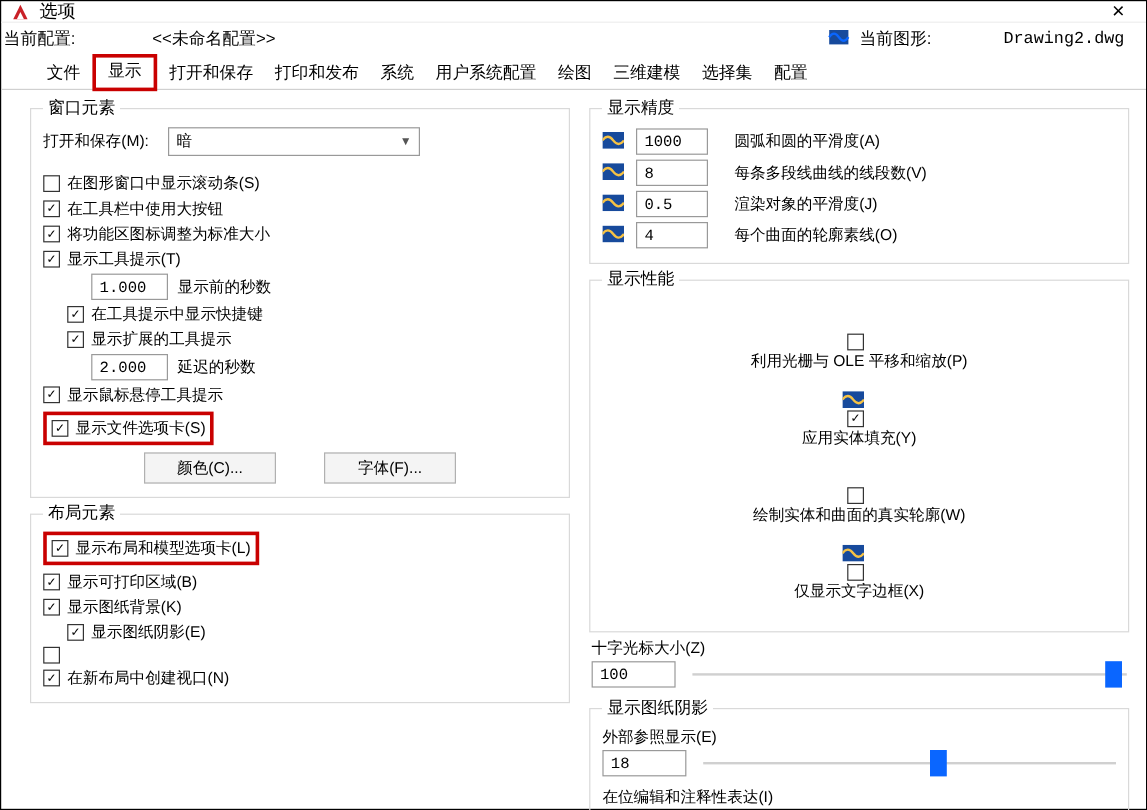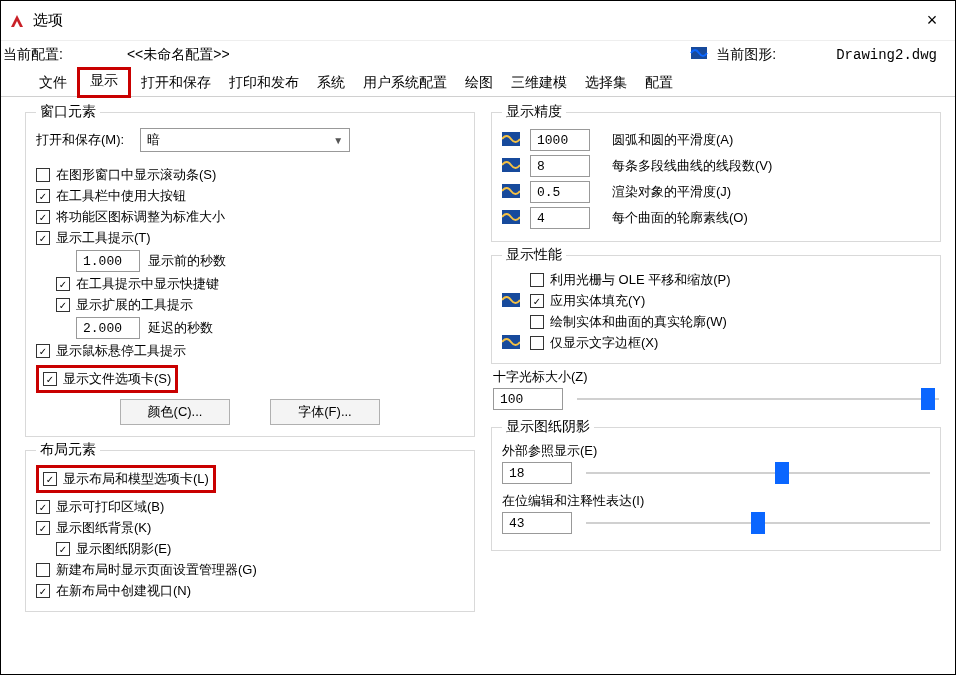--- a/index.html
+++ b/index.html
@@ -1,19 +1,19 @@
 <!DOCTYPE html>
 <html><head>
 <meta charset="utf-8">
 <style>
   * { box-sizing: border-box; }
   html, body { margin: 0; padding: 0; }
   body { font-family: "Segoe UI", -apple-system, sans-serif; font-size: 13px; background: #000; }
   .window { width: 956px; height: 675px; background: #fff; border:1px solid #000; position: relative; }
-  .titlebar { height: 40px; display: flex; align-items: center; padding: 0 0 0 8px; border-bottom:1px solid #eee; }
+  .titlebar { height: 18px; display: flex; align-items: center; padding: 0 0 0 8px; border-bottom:1px solid #eee; }
   .titlebar .icon { width:16px; height:16px; margin-right:8px; display:inline-block; }
   .titlebar .title { flex:0 0 auto; font-size:15px; }
   .titlebar .spacer { flex:1; }
   .titlebar .close { width:46px; height:34px; display:flex; align-items:center; justify-content:center; font-size:18px; }
   .topinfo { display:flex; padding: 4px 18px 4px 2px; align-items:center; font-size:14px; }
   .topinfo .profile-label { margin-right:4px; }
   .topinfo .profile-name { margin-left:60px; }
   .topinfo .drawing-block { margin-left:auto; display:flex; align-items:center; }
   .topinfo .drawing-label { margin-left:8px; margin-right:60px; }
   .drawing-filename { font-family: "Courier New", monospace; }
@@ -31,21 +31,21 @@
   .indent2 { margin-left:40px; }
   .cb { width:14px; height:14px; border:1.5px solid #333; margin-right:6px; display:inline-flex; align-items:center; justify-content:center; font-size:10px; color:#000; }
   .cb.checked::after { content:"✓"; }
   .textin { border:1px solid #999; height:22px; padding:0 6px; font-size:13px; background:#fff;font-family:Liberation Mono, monospace; }
   .combo { width:210px; height:24px; border:1px solid #999; display:flex; align-items:center; padding:0 6px; justify-content:space-between; font-size:13px; }
   .chev { font-size:10px; color:#555; }
   button.btn { height:26px; padding:0 14px; background:#f4f4f4; border:1px solid #b0b0b0; font-size:13px; }
   .precision-row { display:flex; align-items:center; margin:4px 0; }
   .precision-row .icn { width:20px; height:16px; margin-right:8px; }
   .precision-row .textin { width:60px; margin-right:22px; }
-  .perf-row { display:flex; align-items:center; margin:3px 0; }
+  .perf-row { display:flex; align-items:center; margin:16px 0;flex-direction:column; }
   .perf-row .icn { width:20px; height:16px; margin-right:8px; }
   .slider-section { margin:2px 0 8px 0; }
   .slider-section .label { font-size:13px; }
   .slider-row { display:flex; align-items:center; margin-top:2px; }
   .slider-row .textin { width:70px; margin-right:14px; }
   .slider-track { flex:1; height:16px; position:relative; display:flex; align-items:center; }
   .slider-track .line { height:2px; width:100%; background:#d0d0d0; position:absolute; top:7px; }
   .slider-thumb { width:14px; height:22px; background:#0a66ff; position:absolute; top:-3px; }
   .red-box { border:3px solid #c90000; padding:2px 4px; display:inline-flex; align-items:center; margin:2px 0; }
   .bottom-buttons { position:absolute; bottom:14px; right:22px; display:flex; gap:14px; }
@@ -170,21 +170,20 @@
         <div class="row">
             <span class="cb checked"></span>
             <span>显示图纸背景(K)</span>
           </div>
         <div class="row indent1">
             <span class="cb checked"></span>
             <span>显示图纸阴影(E)</span>
           </div>
         <div class="row">
             <span class="cb"></span>
-            <span>新建布局时显示页面设置管理器(G)</span>
           </div>
         <div class="row">
             <span class="cb checked"></span>
             <span>在新布局中创建视口(N)</span>
           </div>
       </fieldset>
     </div>
 
     <div class="col right">
       <fieldset>

